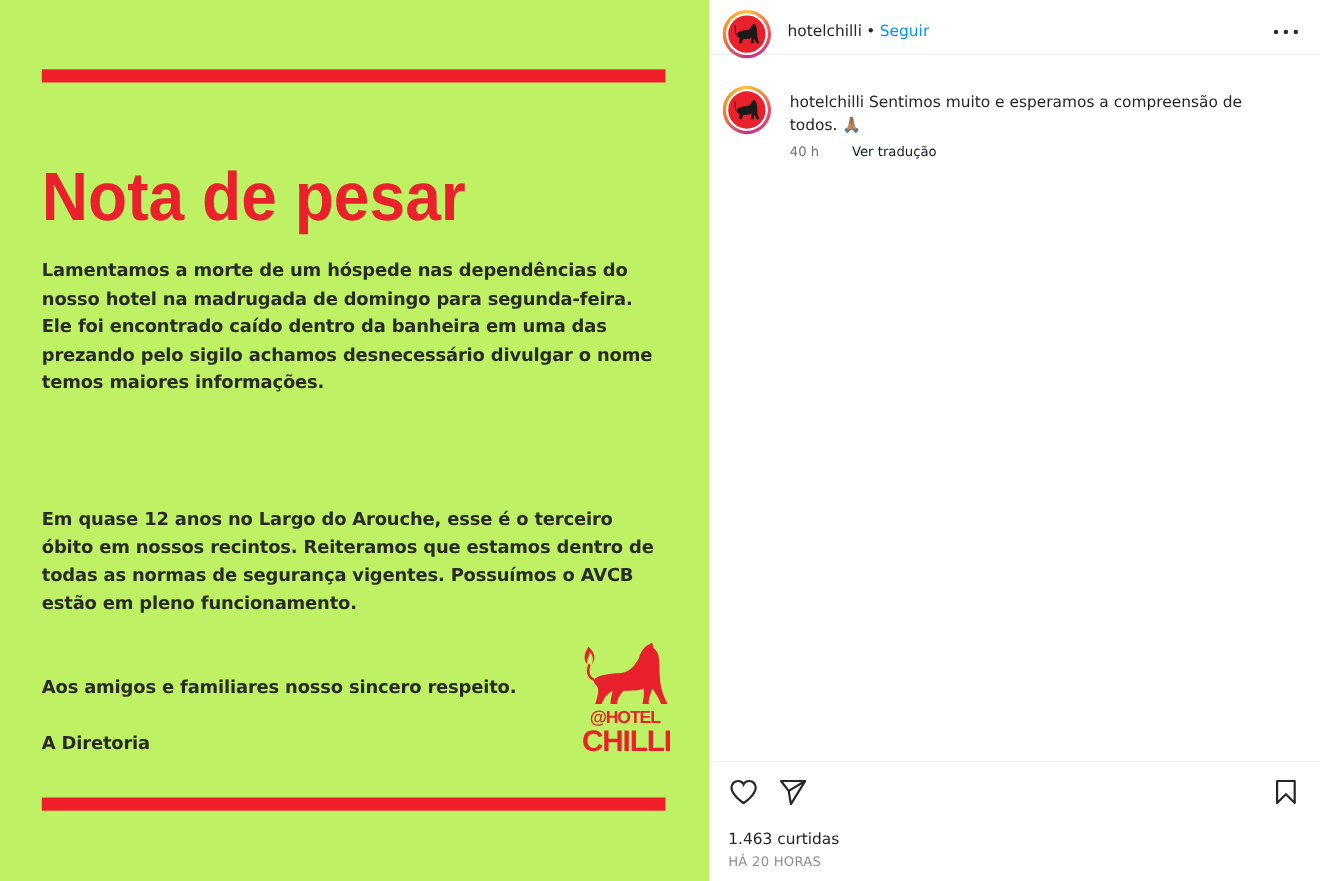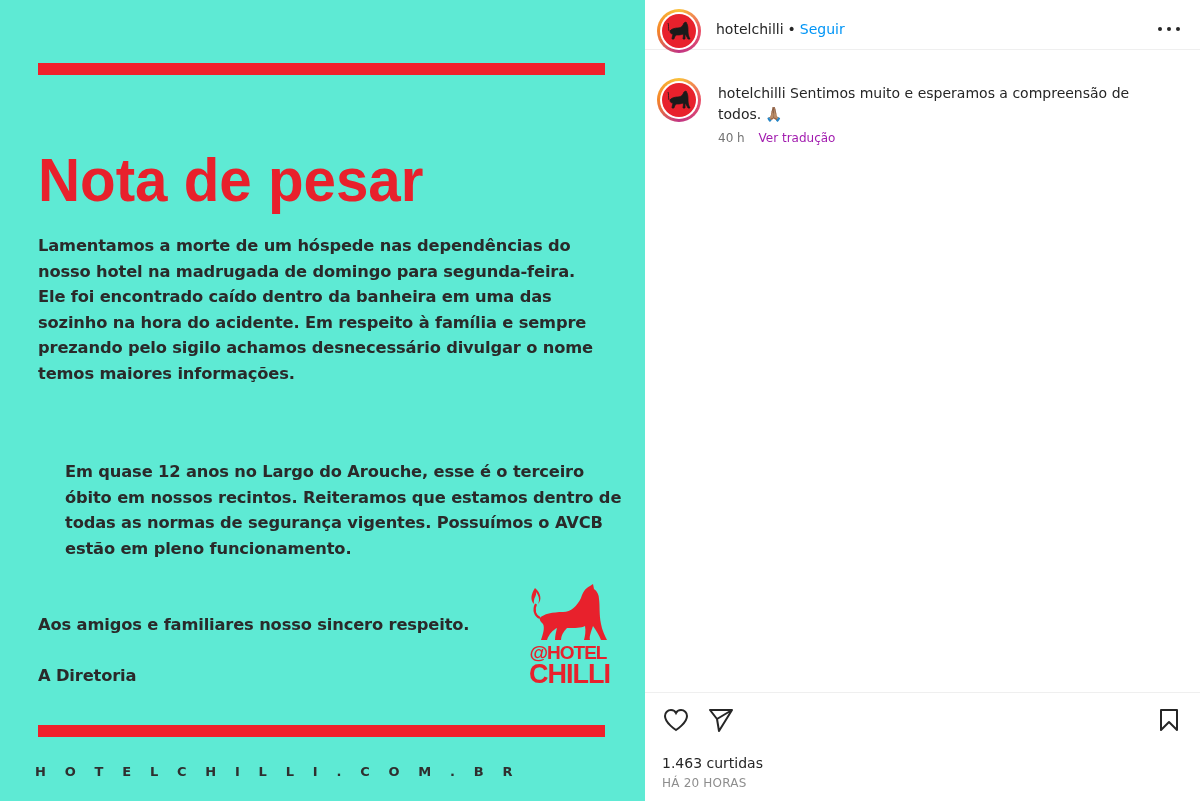--- a/index.html
+++ b/index.html
@@ -2,21 +2,21 @@
 <html><head>
   <meta charset="utf-8">
   <style>
     * { box-sizing: border-box; margin: 0; padding: 0; }
     html, body { width: 1200px; height: 801px; overflow: hidden; background: #ffffff; }
     body { position: relative; font-family: "Liberation Sans", sans-serif; }
 
     
     .post-image {
       position: absolute; left: 0; top: 0; width: 645px; height: 801px;
-      background: #5eead4;
+      background: #bef264;
     }
     .red-bar {
       position: absolute; left: 38px; width: 567px; height: 12px;
       background: #f0202b;
     }
     .red-bar.top { top: 63px; }
     .red-bar.bottom { top: 725px; }
 
     .note-title {
       position: absolute; left: 38px; top: 140px;
@@ -26,33 +26,33 @@
       transform: scaleX(0.94); transform-origin: left center;
     }
     .note-body {
       position: absolute; left: 38px; top: 233px; width: 580px;
       font-family: "DejaVu Sans", sans-serif;
       font-size: 16.3px; line-height: 25.5px; color: #2a2a2a;
       font-weight: bold; letter-spacing: -0.15px;
     }
     .note-body p { margin: 0; }
     .note-body .p1 { position: absolute; top: 0; left: 0; width: 580px; }
-    .note-body .p2 { position: absolute; top: 226px; left: 0; width: 580px; margin-left: 27px; }
+    .note-body .p2 { position: absolute; top: 226px; left: 0; width: 580px; }
     .note-body .p3 { position: absolute; top: 379px; left: 0; width: 580px; }
     .note-body .p4 { position: absolute; top: 430px; left: 0; width: 580px; }
     .note-body .line { display: block; white-space: nowrap; }
 
     .brand-logo {
       position: absolute; left: 527px; top: 584px; width: 80px; height: 104px;
     }
     .brand-logo .logo-text {
       position: absolute; left: 2px; width: 78px; text-align: center;
       color: #e8212c; font-weight: bold; font-family: "Liberation Sans", sans-serif;
     }
-    .brand-logo .logo-text.l1 { top: 58px; font-size: 19px; letter-spacing: -1px; line-height: 22px; }
+    .brand-logo .logo-text.l1 { top: 58px; font-size: 16px; letter-spacing: -1px; line-height: 22px; }
     .brand-logo .logo-text.l2 { top: 76px; font-size: 27px; letter-spacing: -1px; line-height: 28px; }
 
     .website {
       position: absolute; left: 35px; top: 764px; width: 575px;
       font-family: "DejaVu Sans", sans-serif; font-weight: bold;
       font-size: 13px; color: #2f2f2f; letter-spacing: 18.8px;
       white-space: nowrap;
     }
 
     
@@ -87,21 +87,21 @@
     .caption { position: absolute; left: 0; top: 64px; width: 555px; }
     .caption .avatar { left: 12px; top: 14px; }
     .caption-text {
       position: absolute; left: 73px; top: 19px; width: 430px;
       font-size: 14px; line-height: 21px; color: #262626;
     }
     .caption-text .cap-user { color: #262626; }
     .caption-meta {
       position: absolute; left: 73px; top: 67px; font-size: 12px; color: #737373; white-space: nowrap;
     }
-    .caption-meta .translate { margin-left: 10px; color: #a21caf; }
+    .caption-meta .translate { margin-left: 26px; color: #0f172a; }
 
     .action-divider { position: absolute; left: 0; top: 692px; width: 555px; height: 1px; background: #efefef; }
     .action-bar { position: absolute; left: 0; top: 705px; width: 555px; height: 34px; }
     .icon-btn { position: absolute; top: 0; width: 30px; height: 30px; display:flex; align-items:center; justify-content:center; }
     .icon-btn.like { left: 16px; }
     .icon-btn.share { left: 61px; }
     .icon-btn.save { right: 16px; }
 
     .likes { position: absolute; left: 17px; top: 755px; font-size: 14px; color: #262626; }
     .timestamp { position: absolute; left: 17px; top: 776px; font-size: 12px; color: #8e8e8e; letter-spacing: 0.2px; }
@@ -112,21 +112,20 @@
 <div class="post-image">
   <div class="red-bar top"></div>
 
   <div class="note-title">Nota de pesar</div>
 
   <div class="note-body">
     <p class="p1">
       <span class="line">Lamentamos a morte de um hóspede nas dependências do</span>
       <span class="line">nosso hotel na madrugada de domingo para segunda-feira.</span>
       <span class="line">Ele foi encontrado caído dentro da banheira em uma das</span>
-      <span class="line">sozinho na hora do acidente. Em respeito à família e sempre</span>
       <span class="line">prezando pelo sigilo achamos desnecessário divulgar o nome</span>
       <span class="line">temos maiores informações.</span>
     </p>
     <p class="p2">
       <span class="line">Em quase 12 anos no Largo do Arouche, esse é o terceiro</span>
       <span class="line">óbito em nossos recintos. Reiteramos que estamos dentro de</span>
       <span class="line">todas as normas de segurança vigentes. Possuímos o AVCB</span>
       <span class="line">estão em pleno funcionamento.</span>
     </p>
     <p class="p3">
@@ -143,21 +142,20 @@
       <path d="M8 4 C4 10 3 16 7 20 C6 14 10 12 9 8 C12 12 13 16 11 20 C15 16 14 9 8 4 Z" fill="#e8212c"></path>
       <path d="M9 20 C6 26 8 32 13 34" stroke="#e8212c" stroke-width="2.2" fill="none"></path>
 
       <path d="M13 34 C16 30 26 28 36 28 C44 28 50 22 54 14 C55 10 58 4 63 2 L66 0 L67 5 C70 7 72 11 72 15 C73 22 72 30 74 40 C75 46 78 52 80 56 L74 56 C72 51 69 46 66 42 C64 48 62 53 63 56 L57 56 C58 52 59 47 58 42 C54 44 48 44 40 44 C36 48 34 52 34 56 L28 56 C28 52 29 48 30 44 C26 46 22 50 20 56 L14 56 C16 50 18 44 16 40 C14 38 12 36 13 34 Z" fill="#e8212c"></path>
     </svg>
     <div class="logo-text l1">@HOTEL</div>
     <div class="logo-text l2">CHILLI</div>
   </div>
 
   <div class="red-bar bottom"></div>
-  <div class="website">HOTELCHILLI.COM.BR</div>
 </div>
 
 <div class="sidebar">
 
   <div class="post-header">
     <div class="avatar">
       <div class="inner">
           <div class="disc">
         <svg width="24" height="20" viewBox="0 0 24 20">
           <path d="M3 10 C4 8 8 7 11 7 C14 7 16 5 17 2 L19 1 L20 3 C21 5 21 8 21 11 C21 14 22 16 23 18 L21 18 C20 16 19 14 18 13 C18 15 18 17 18 18 L16 18 C16 16 17 14 16 13 C14 14 11 14 9 14 C8 15 7 17 7 18 L5 18 C5 16 6 14 6 13 C4 13 3 12 3 10 Z M2 10 C1 7 2 4 1 2" fill="#1a1a1a" stroke="#1a1a1a" stroke-width="0.8"></path>

